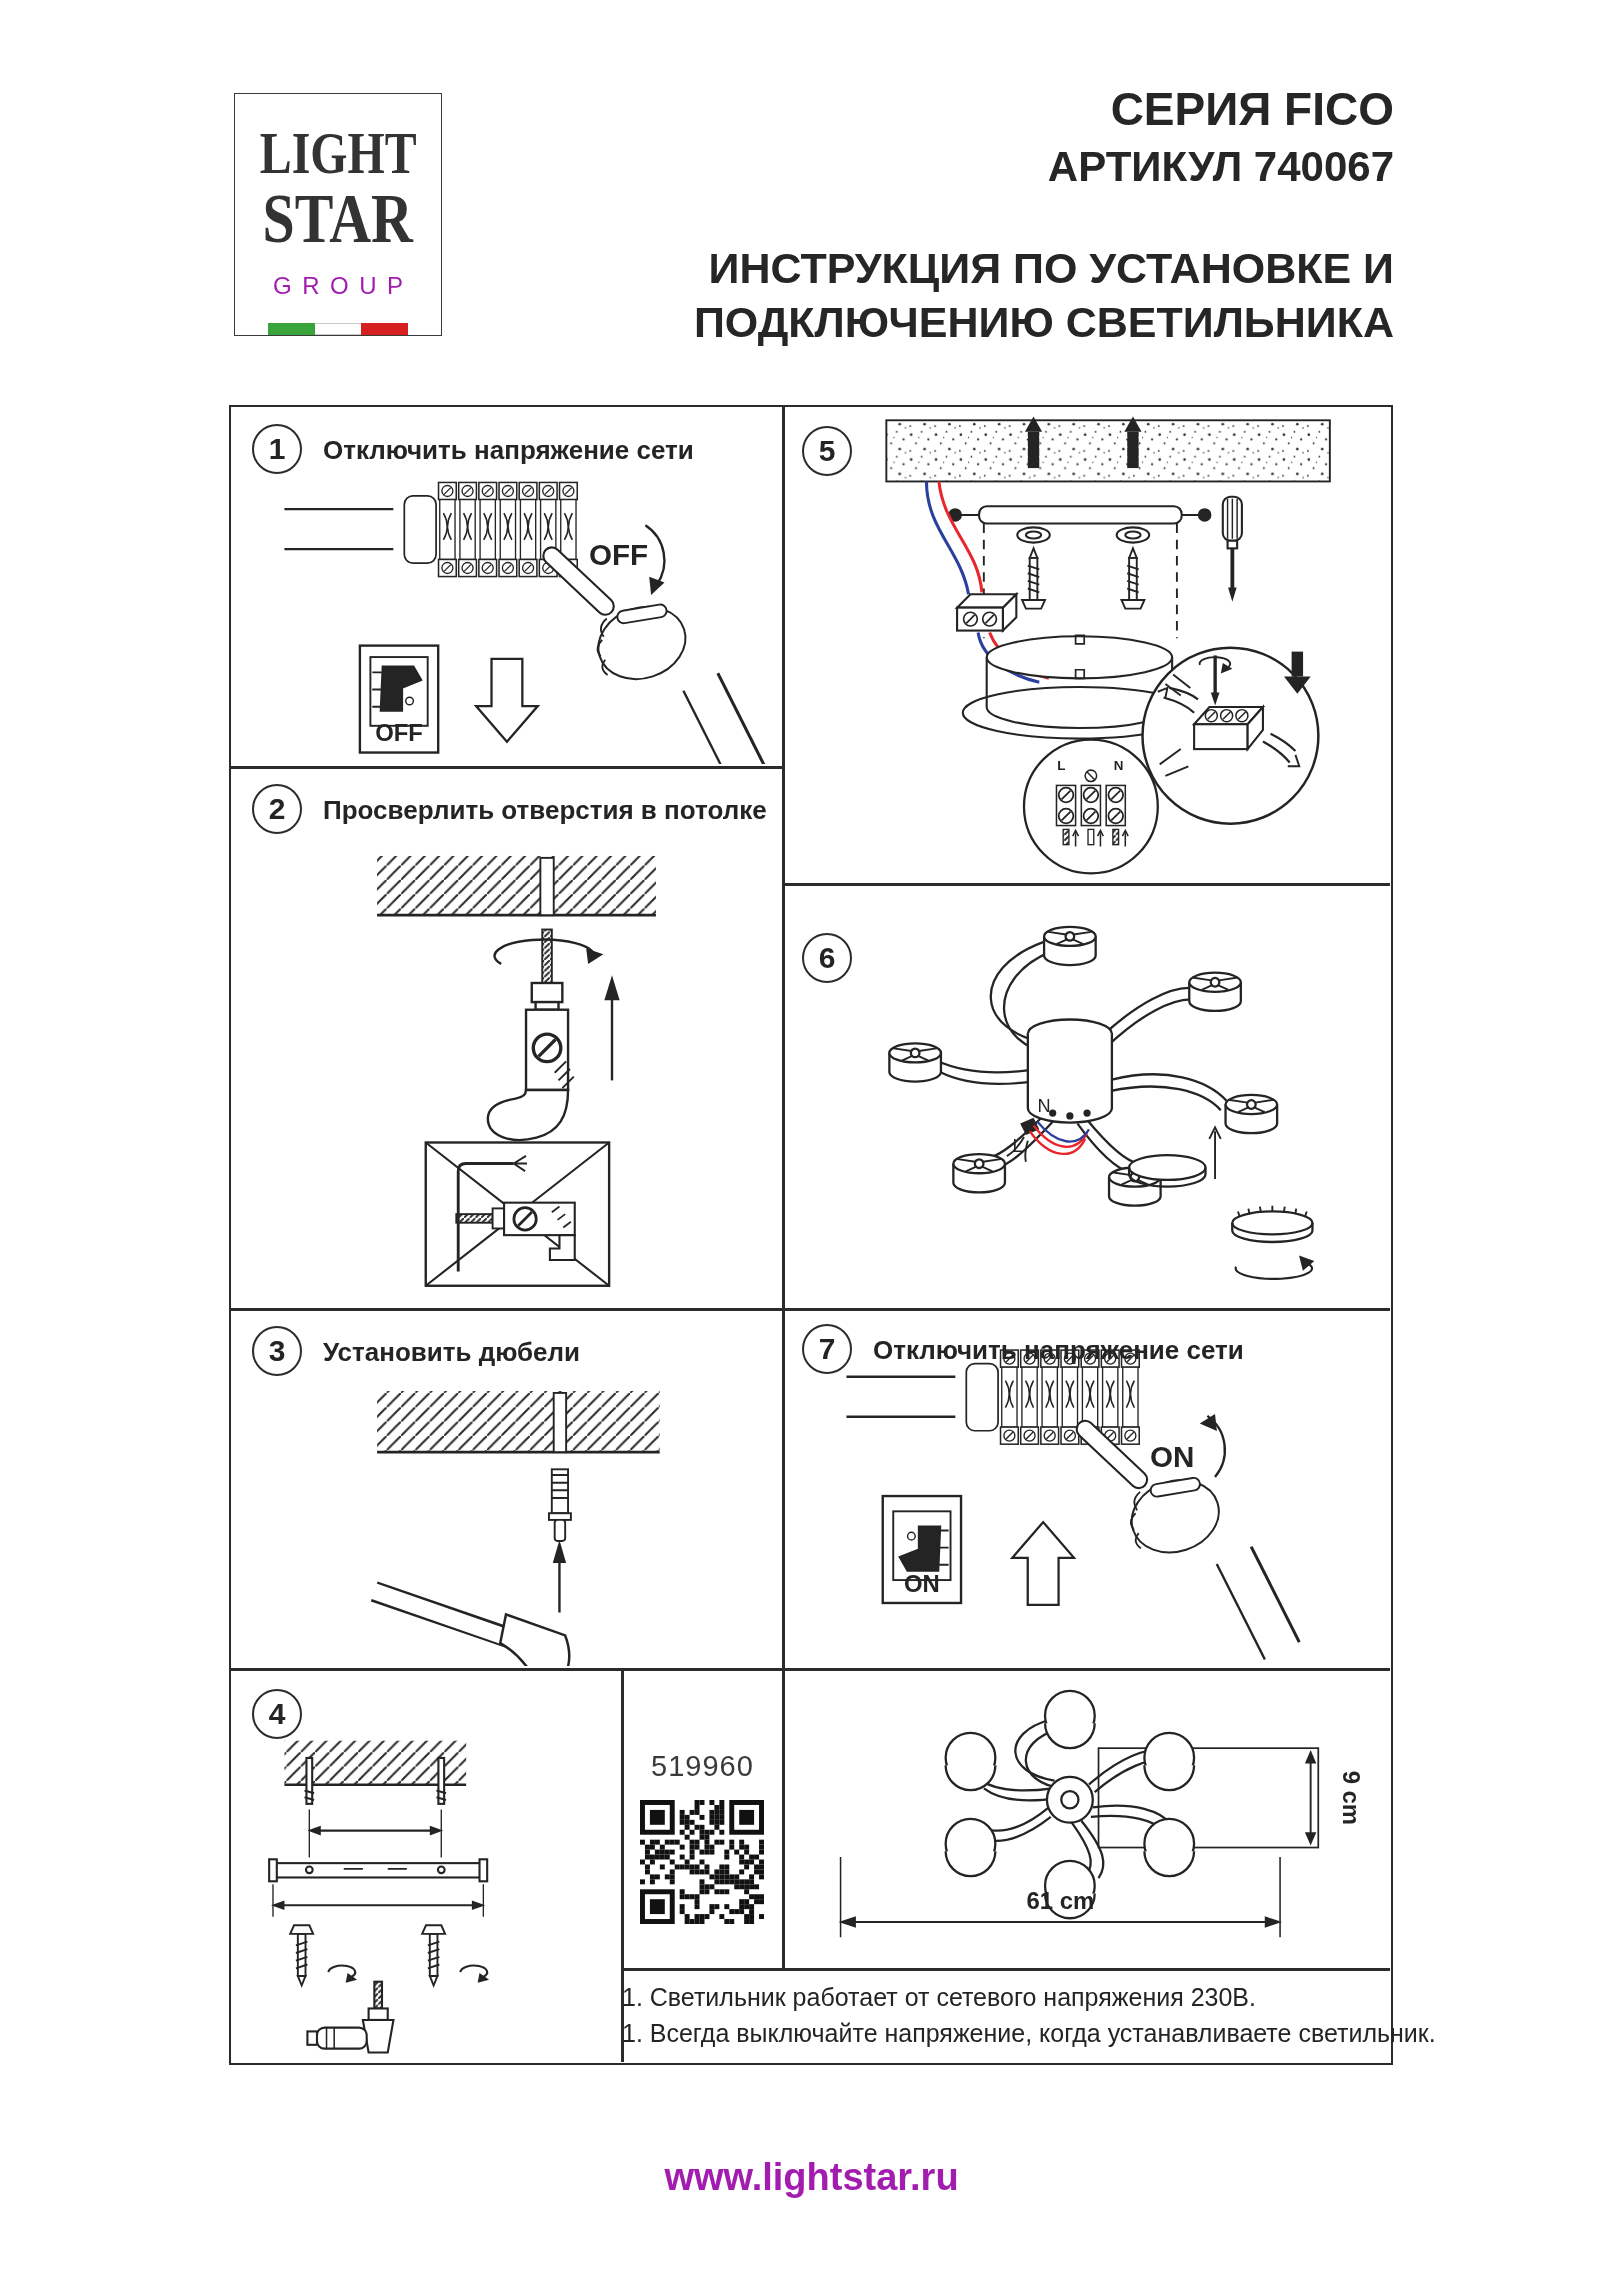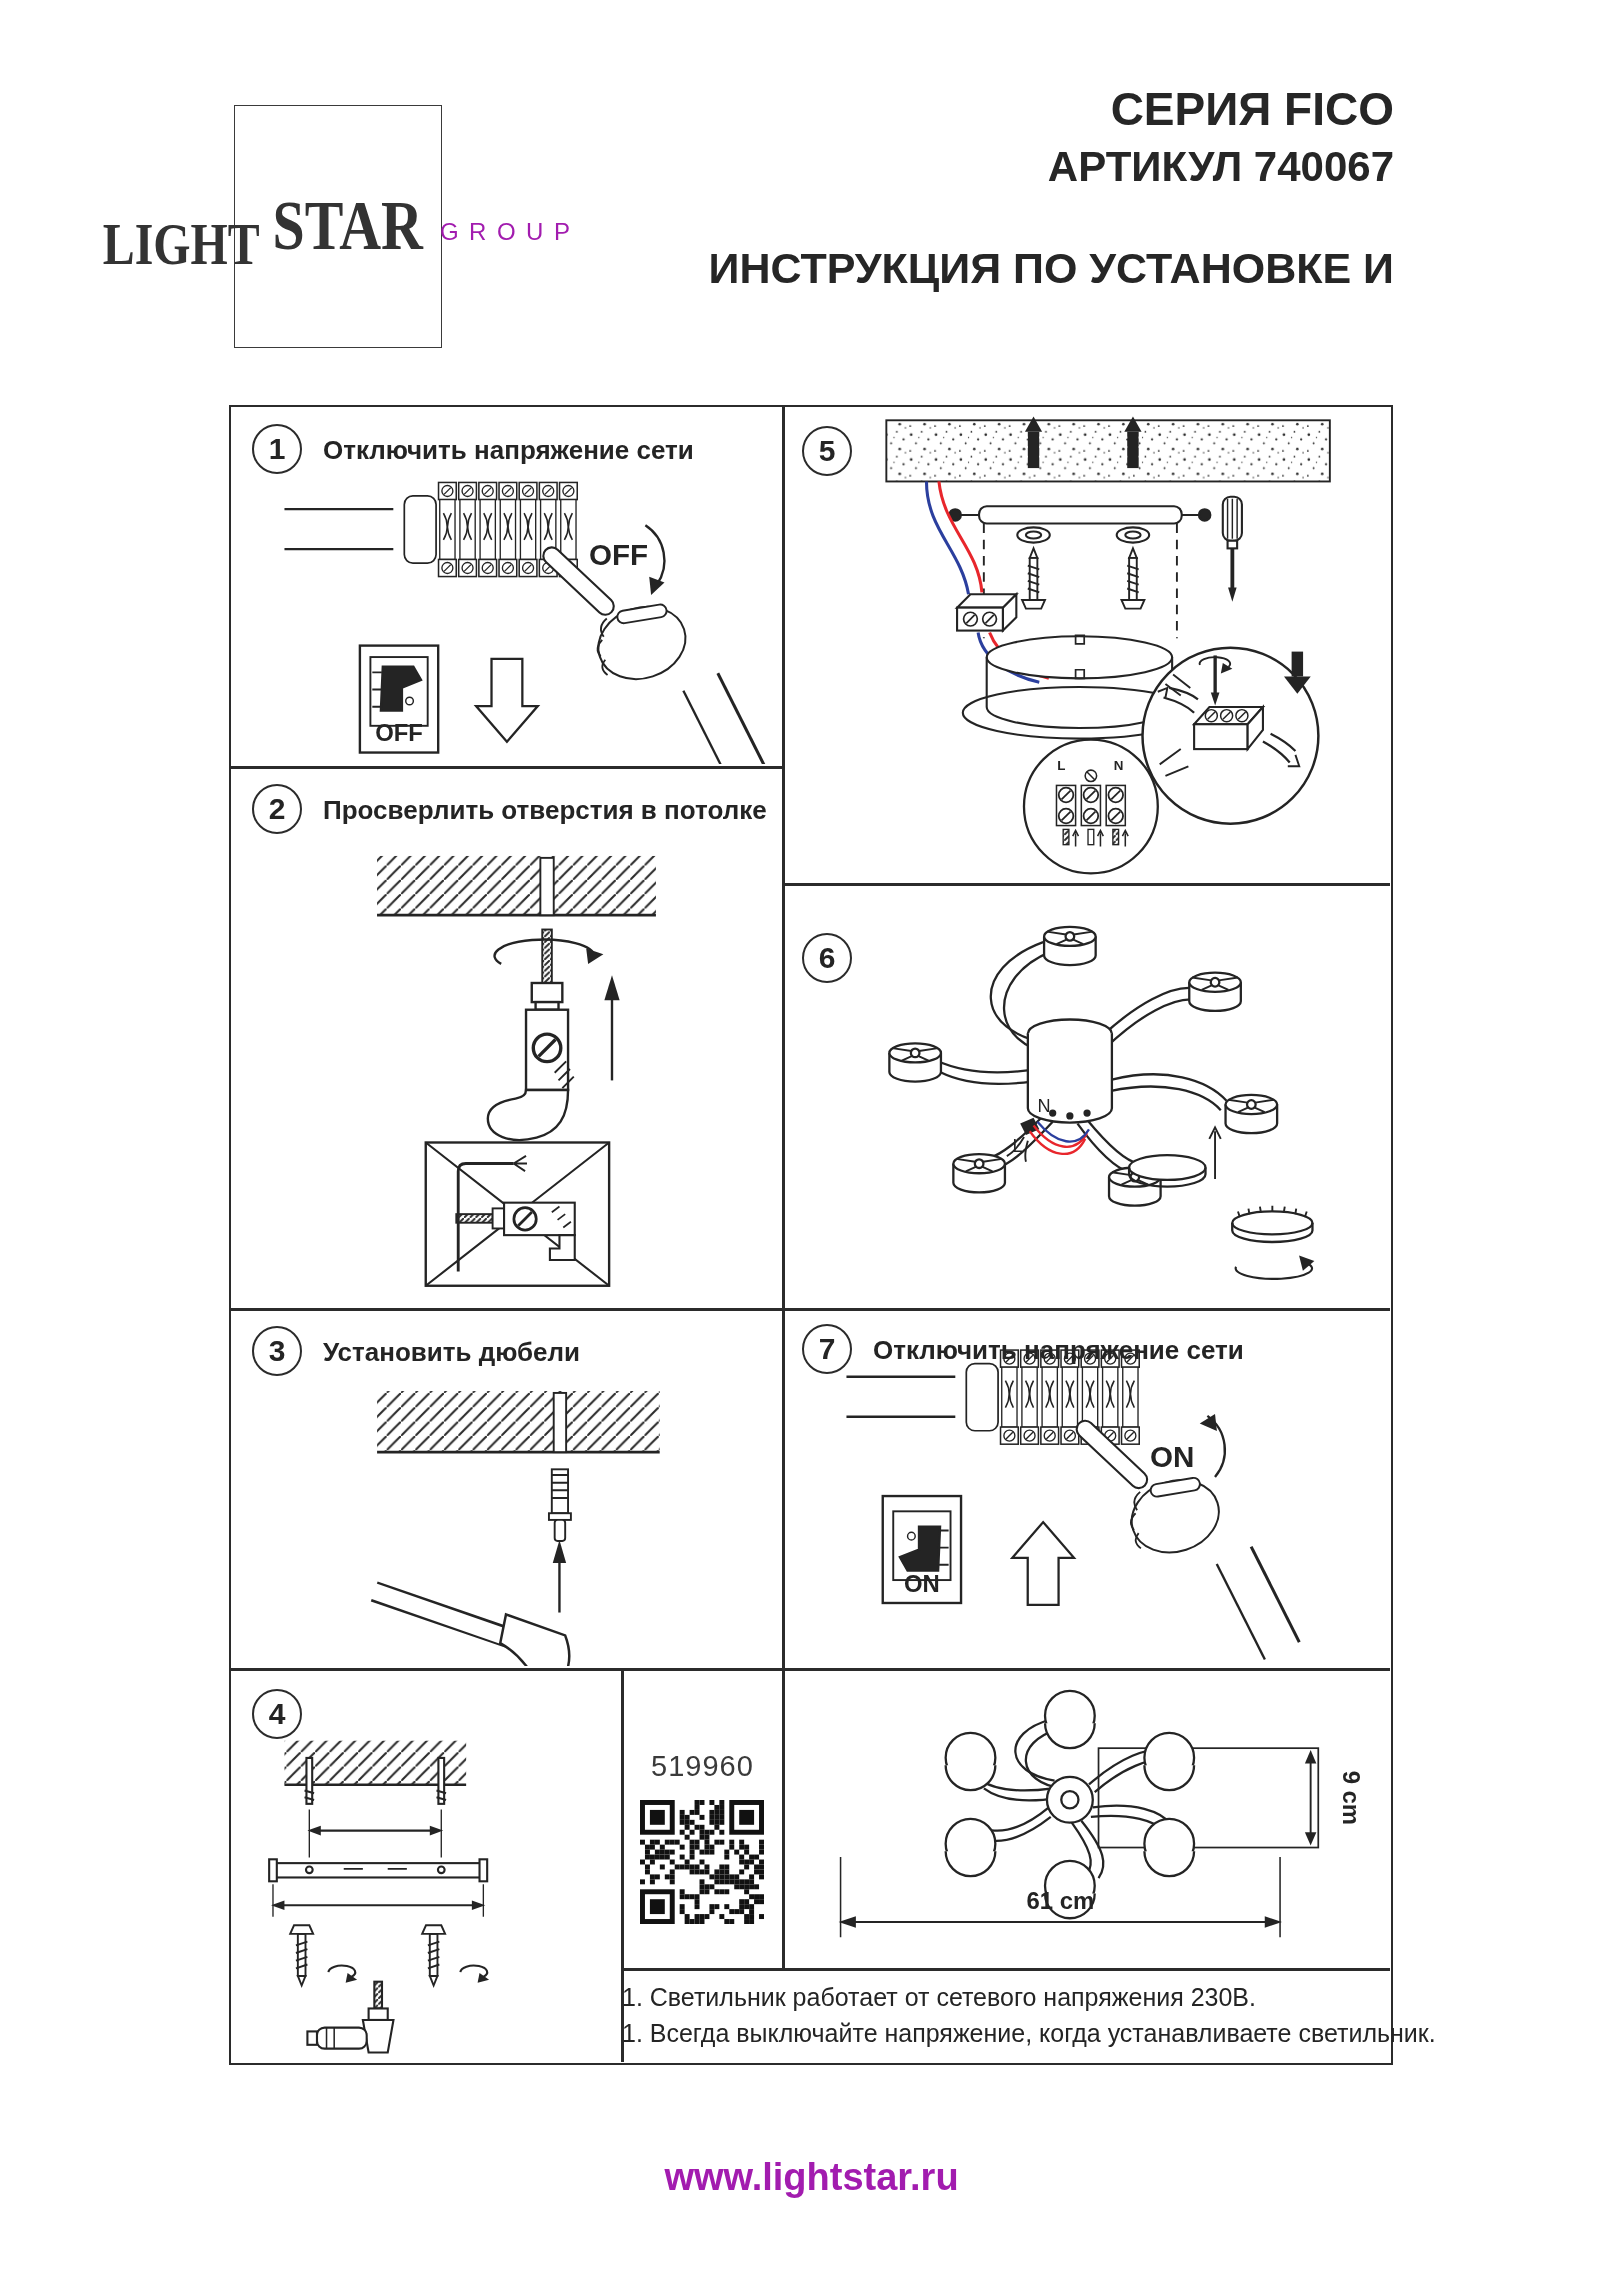--- a/index.html
+++ b/index.html
@@ -1,21 +1,21 @@
 <!DOCTYPE html>
 <html><head>
 <meta charset="utf-8">
 <style>
   html,body{margin:0;padding:0;background:#e8e8e8;}
   .page{position:relative;width:1623px;height:2295px;background:#ffffff;
         font-family:"Liberation Sans",sans-serif;color:#242424;overflow:hidden;}
   .abs{position:absolute;}
   
-  .logo-box{left:234px;top:105px;width:206px;height:241px;border:1.9px solid #3a3a3a;
-            display:flex;align-items:center;justify-content:center;}
+  .logo-box{left:234px;top:93px;width:206px;height:241px;border:1.9px solid #3a3a3a;
+            display:flex;flex-direction:column;align-items:center;justify-content:space-between;}
   .logo-light{font-family:"Liberation Serif",serif;font-weight:bold;font-size:52px;line-height:48px;
               letter-spacing:0px;margin-top:36px;transform:scale(.92,1.12);color:#333;}
   .logo-star{font-family:"Liberation Serif",serif;font-weight:bold;font-size:63px;line-height:55px;
              transform:scale(.92,1.12);color:#333;}
   .logo-group{font-size:24px;letter-spacing:10.5px;color:#a21caf;margin-top:11.5px;margin-left:10.5px;}
   .logo-flag{display:flex;width:140px;height:12.4px;margin-top:8.6px;}
   .logo-flag span{flex:1;}
   .hdr{right:229px;text-align:right;font-weight:bold;color:#262626;}
   .hdr-series{top:82px;font-size:46px;}
   .hdr-article{top:143px;font-size:42px;}
@@ -126,20 +126,21 @@
     <div class="logo-flag">
       <span id="flag-g" style="background: rgb(58, 164, 60);"></span>
         <span id="flag-w" style="border-top: 1px solid rgb(204, 204, 204); border-bottom: 1px solid rgb(204, 204, 204); background: rgb(255, 255, 255);"></span>
         <span id="flag-r" style="background: rgb(214, 32, 31);"></span>
     </div>
   </div>
   <div class="abs hdr hdr-series">СЕРИЯ FICO</div>
   <div class="abs hdr hdr-article">АРТИКУЛ 740067</div>
   <div class="abs hdr hdr-title">
     <div>ИНСТРУКЦИЯ ПО УСТАНОВКЕ И</div>
+    <div>ПОДКЛЮЧЕНИЮ СВЕТИЛЬНИКА</div>
   </div>
 
   <div class="abs grid">
     <div class="vl" style="left:551px;top:0;width:2.9px;height:1561px;"></div>
     <div class="vl" style="left:390px;top:1261px;width:2.9px;height:394px;"></div>
     <div class="hl" style="left:0;top:359px;width:553px;height:2.9px;"></div>
     <div class="hl" style="left:551px;top:476px;width:608px;height:2.9px;"></div>
     <div class="hl" style="left:0;top:901px;width:1159px;height:2.9px;"></div>
     <div class="hl" style="left:0;top:1261px;width:1159px;height:2.9px;"></div>
     <div class="hl" style="left:390px;top:1561px;width:769px;height:2.9px;"></div>

